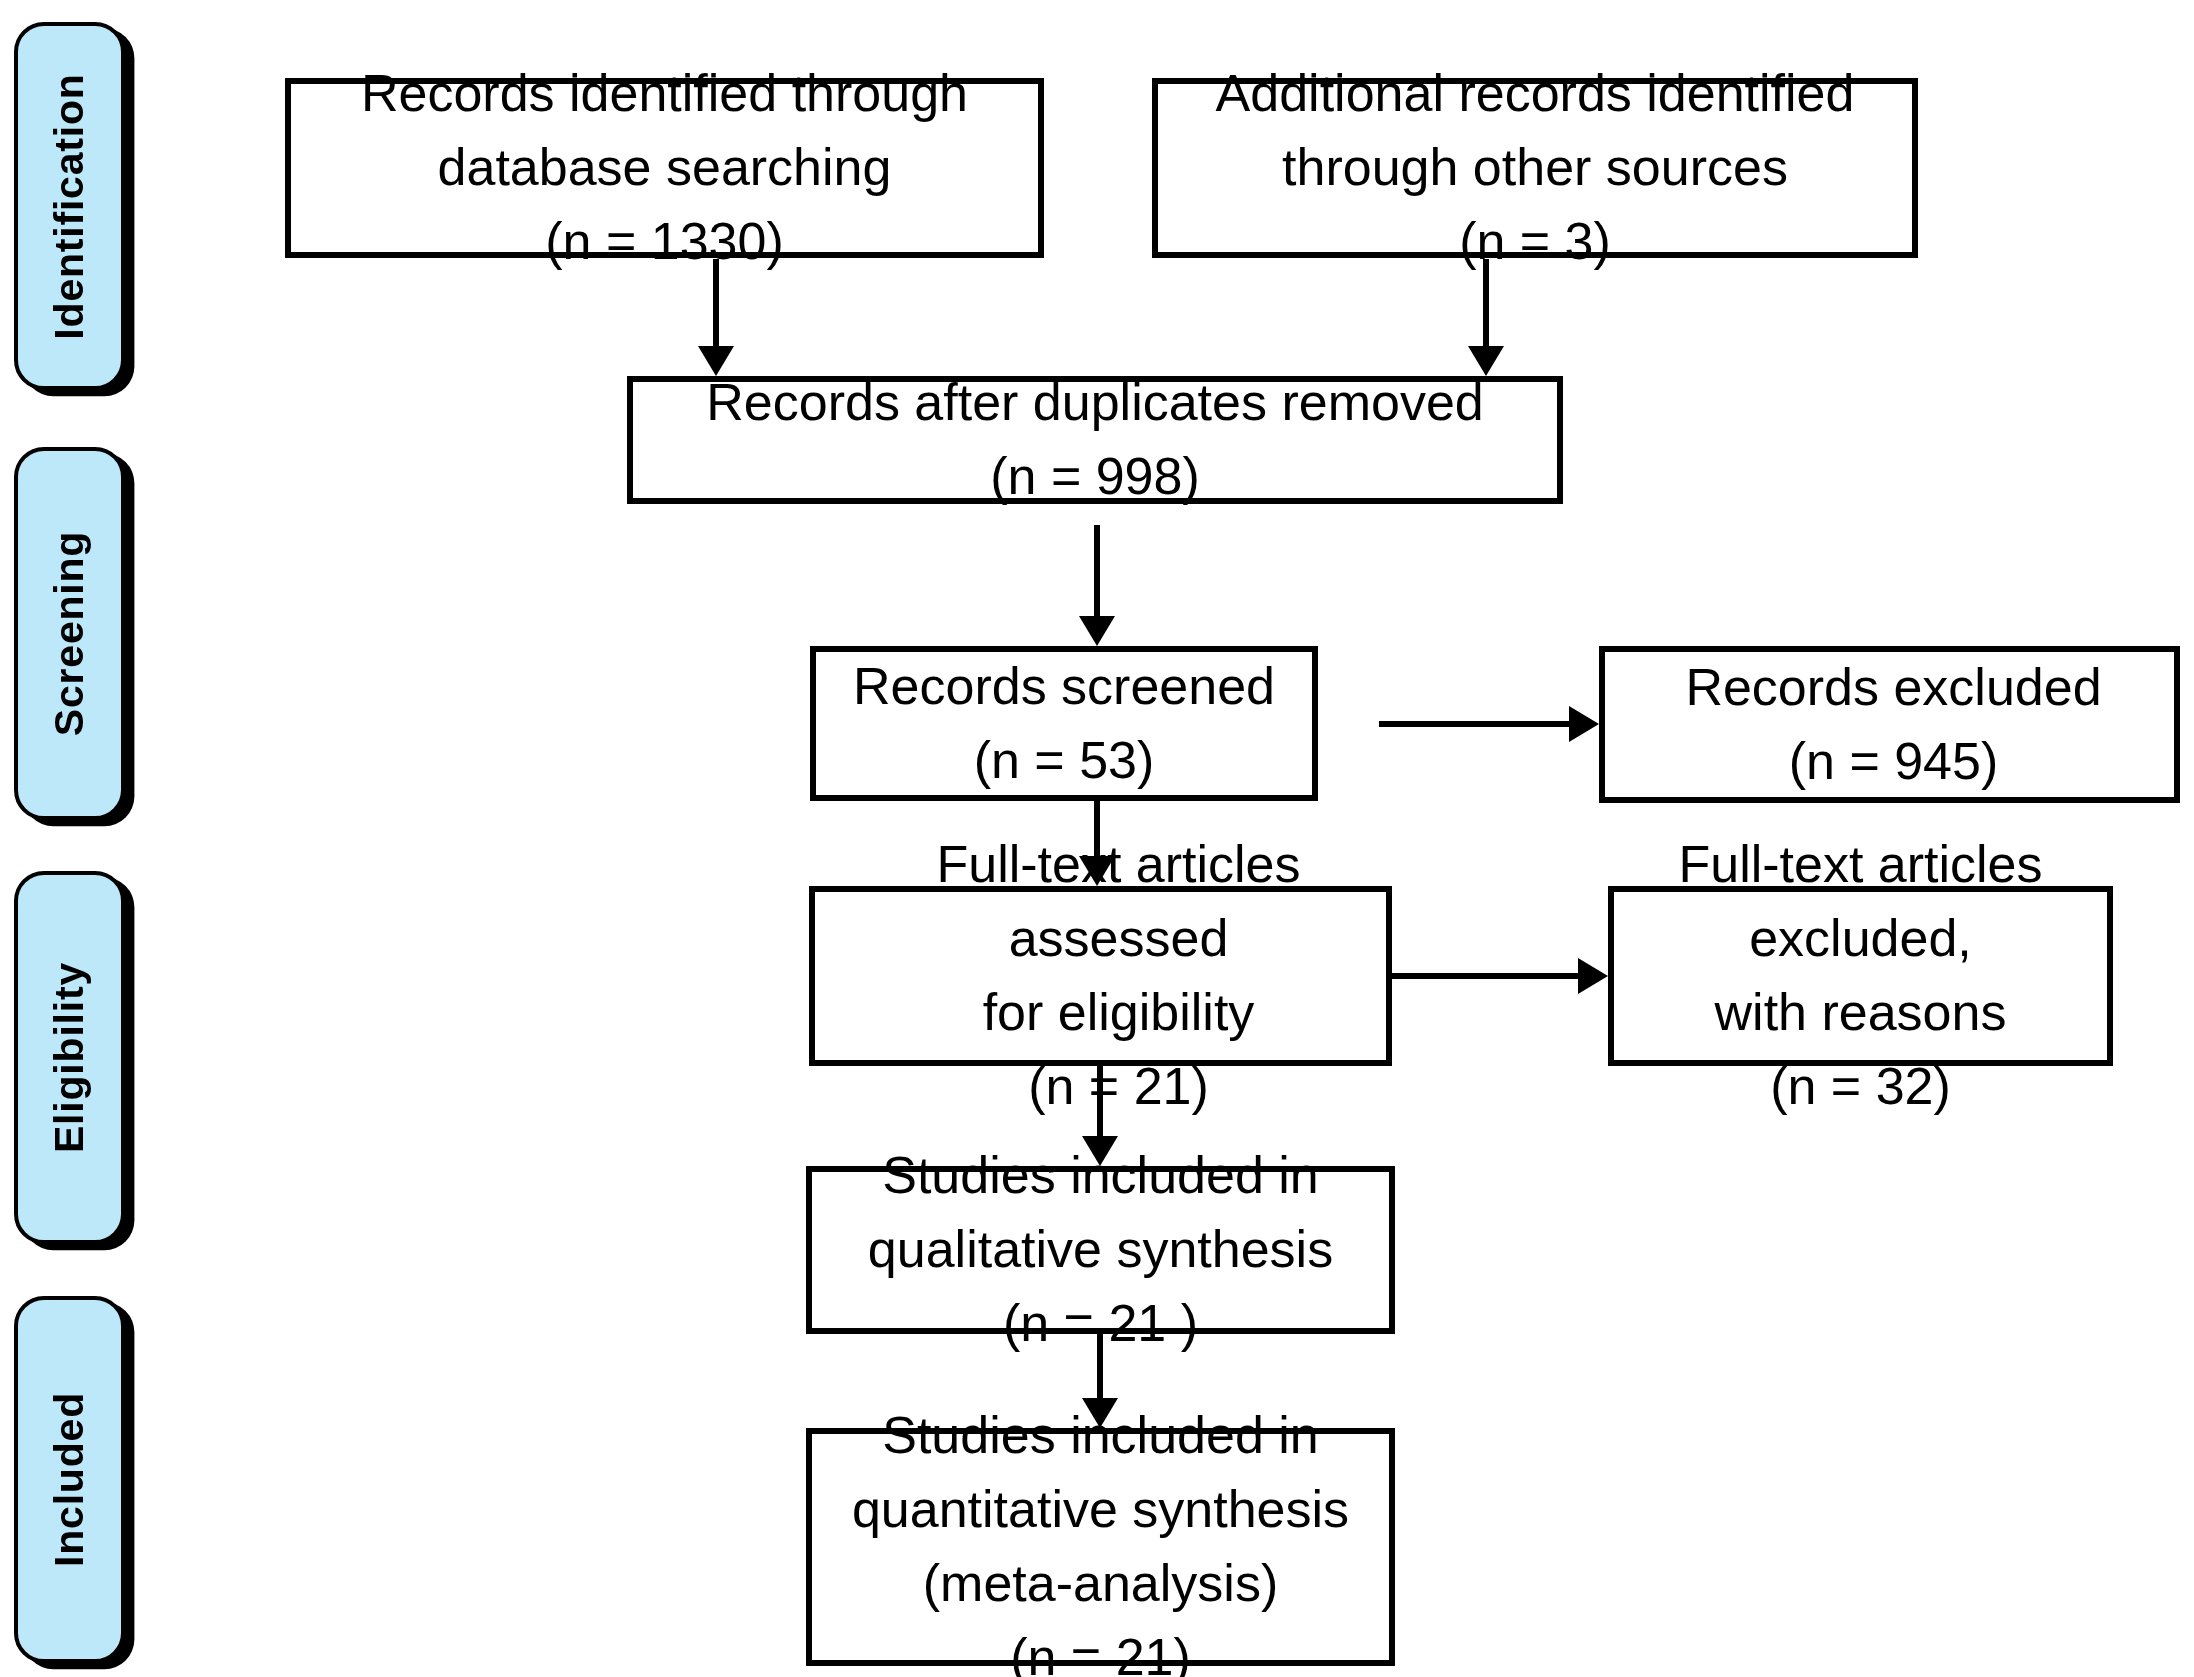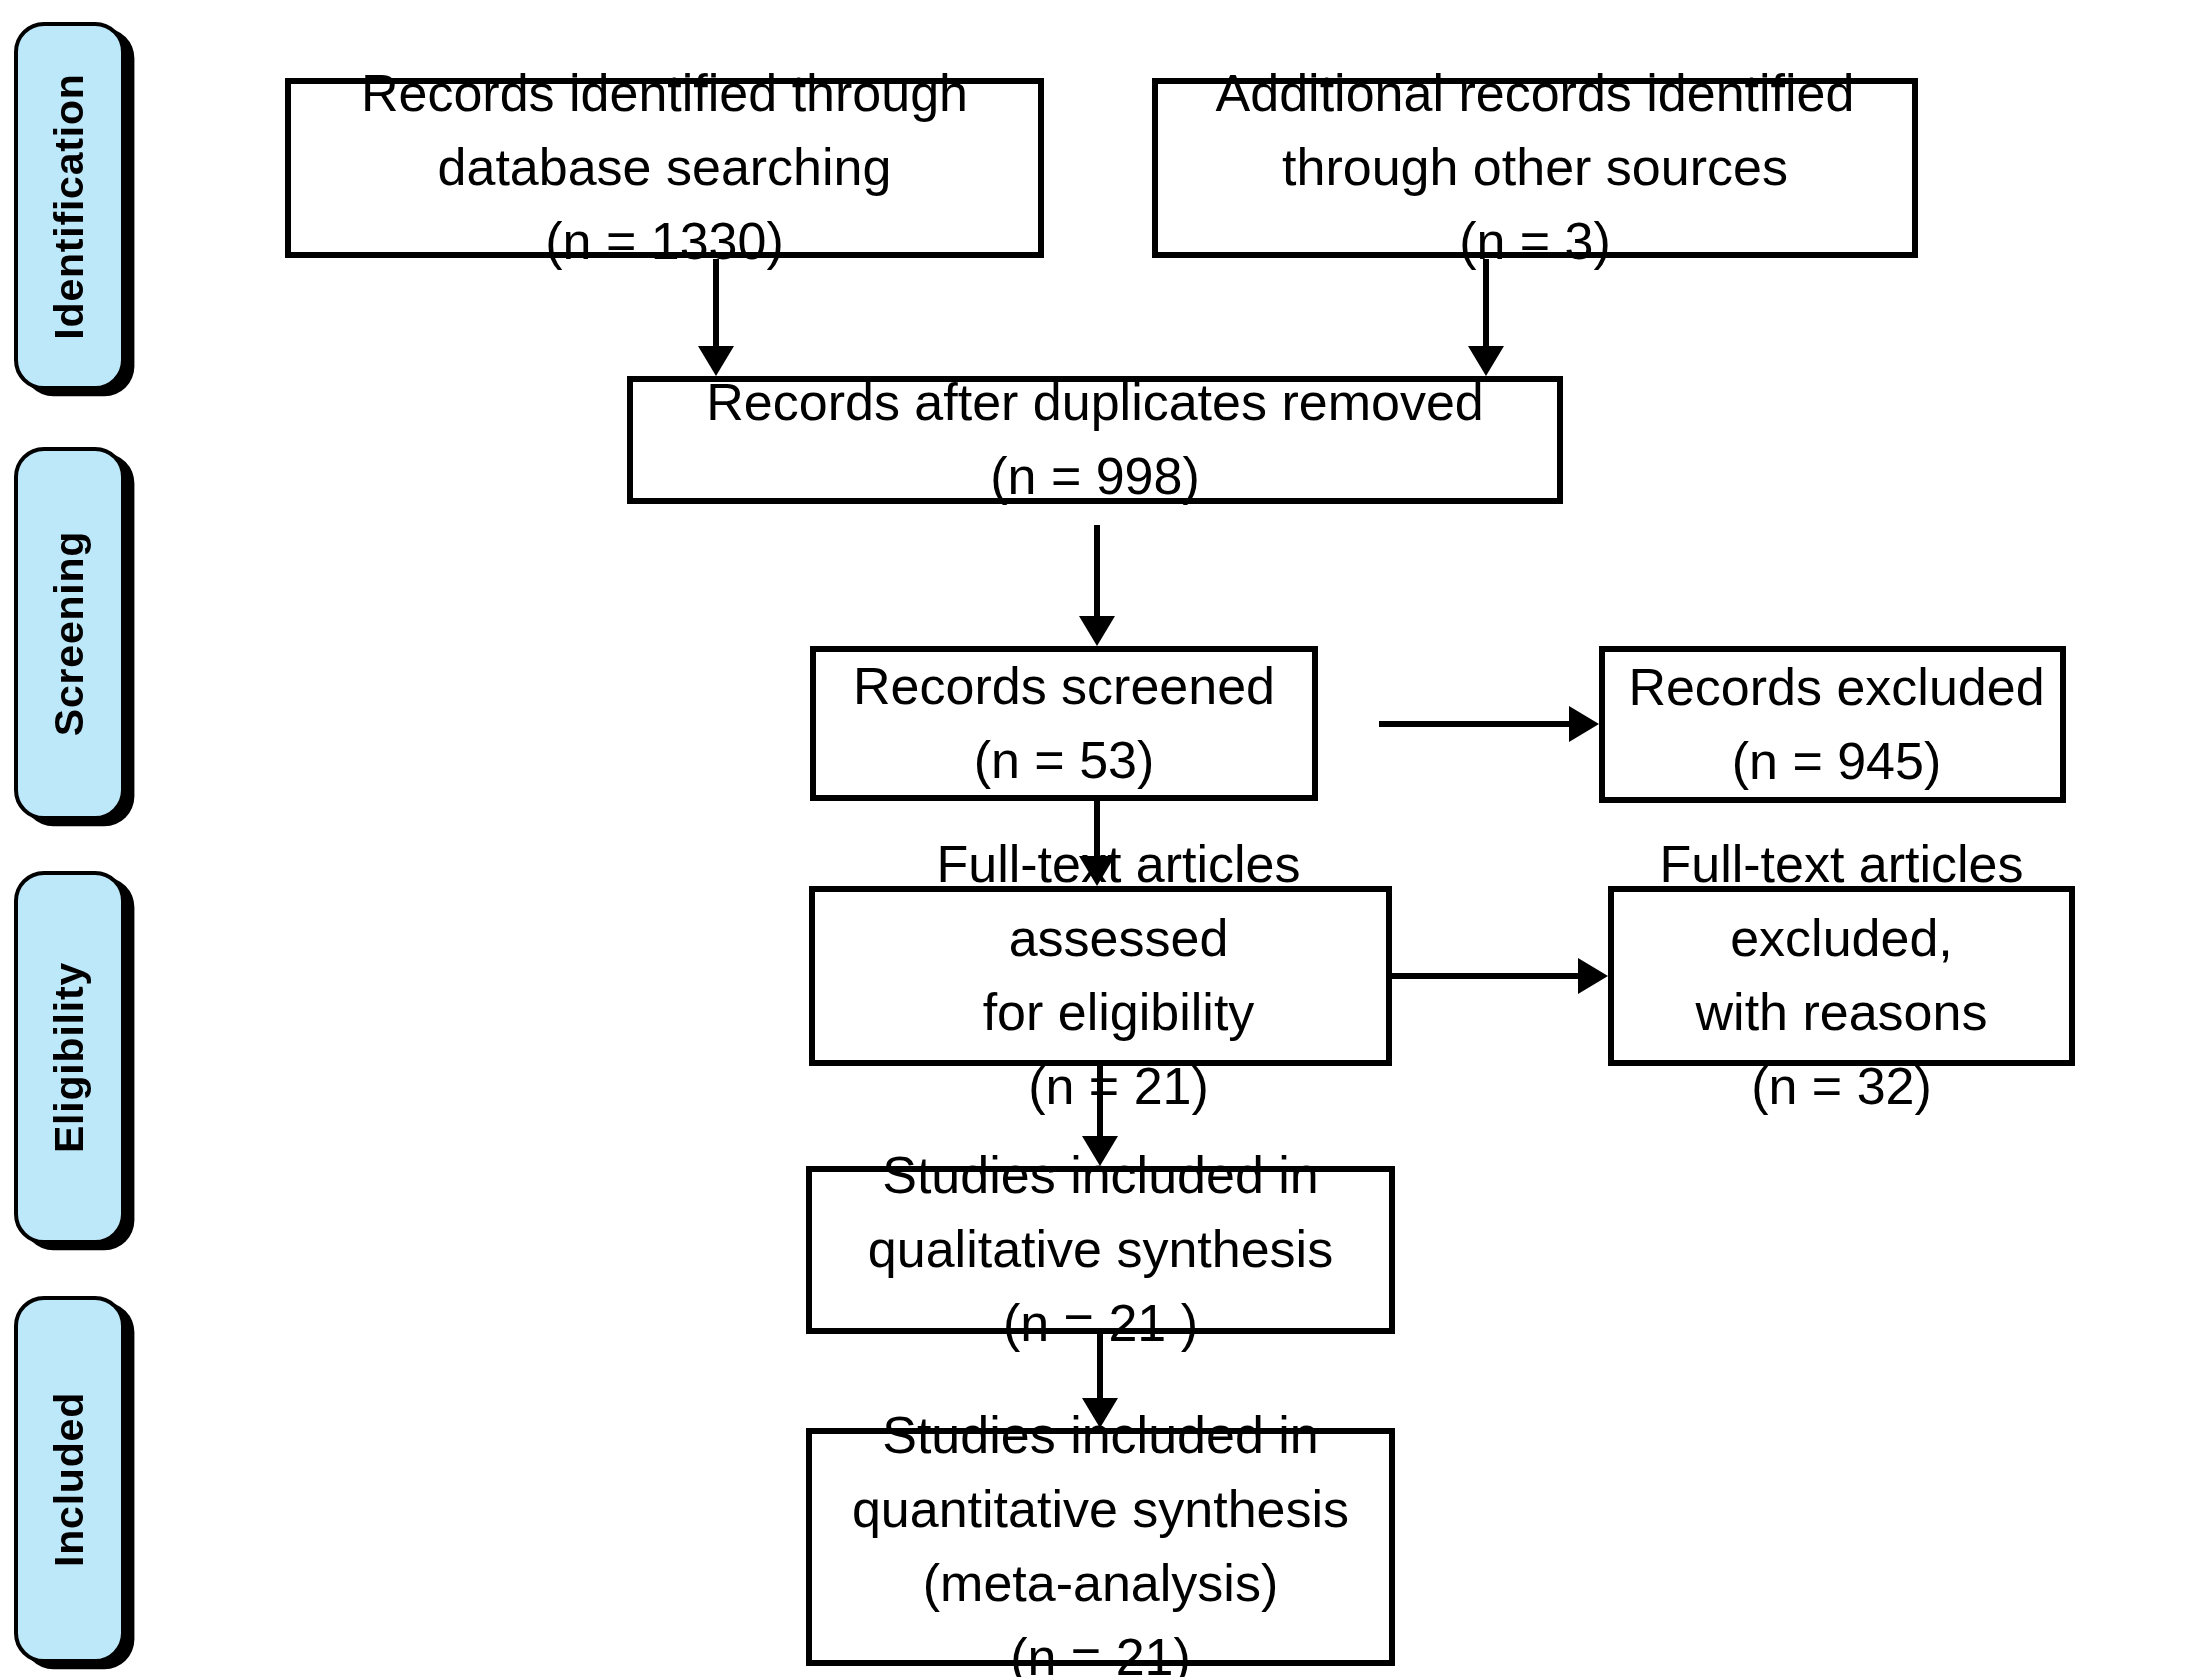--- a/index.html
+++ b/index.html
@@ -110,30 +110,30 @@
 (n = 3)</span>
   </div>
   <div class="fbox" style="left:627px;top:376px;width:936px;height:128px;">
     <span class="btext">Records after duplicates removed
 (n = 998)</span>
   </div>
   <div class="fbox" style="left:810px;top:646px;width:508px;height:155px;">
     <span class="btext">Records screened
 (n = 53)</span>
   </div>
-  <div class="fbox" style="left:1599px;top:646px;width:467px;height:157px;padding-left:8px;">
+  <div class="fbox" style="left:1599px;top:646px;width:581px;height:157px;padding-left:8px;">
     <span class="btext">Records excluded
 (n = 945)</span>
   </div>
   <div class="fbox" style="left:809px;top:886px;width:583px;height:180px;padding-left:36px;">
     <span class="btext">Full-text articles assessed
 for eligibility
 (n = 21)</span>
   </div>
-  <div class="fbox" style="left:1608px;top:886px;width:467px;height:180px;">
+  <div class="fbox" style="left:1608px;top:886px;width:505px;height:180px;">
     <span class="btext">Full-text articles excluded,
 with reasons
 (n = 32)</span>
   </div>
   <div class="fbox" style="left:806px;top:1166px;width:589px;height:168px;">
     <span class="btext">Studies included in
 qualitative synthesis
 (n = 21 )</span>
   </div>
   <div class="fbox" style="left:806px;top:1428px;width:589px;height:238px;">

